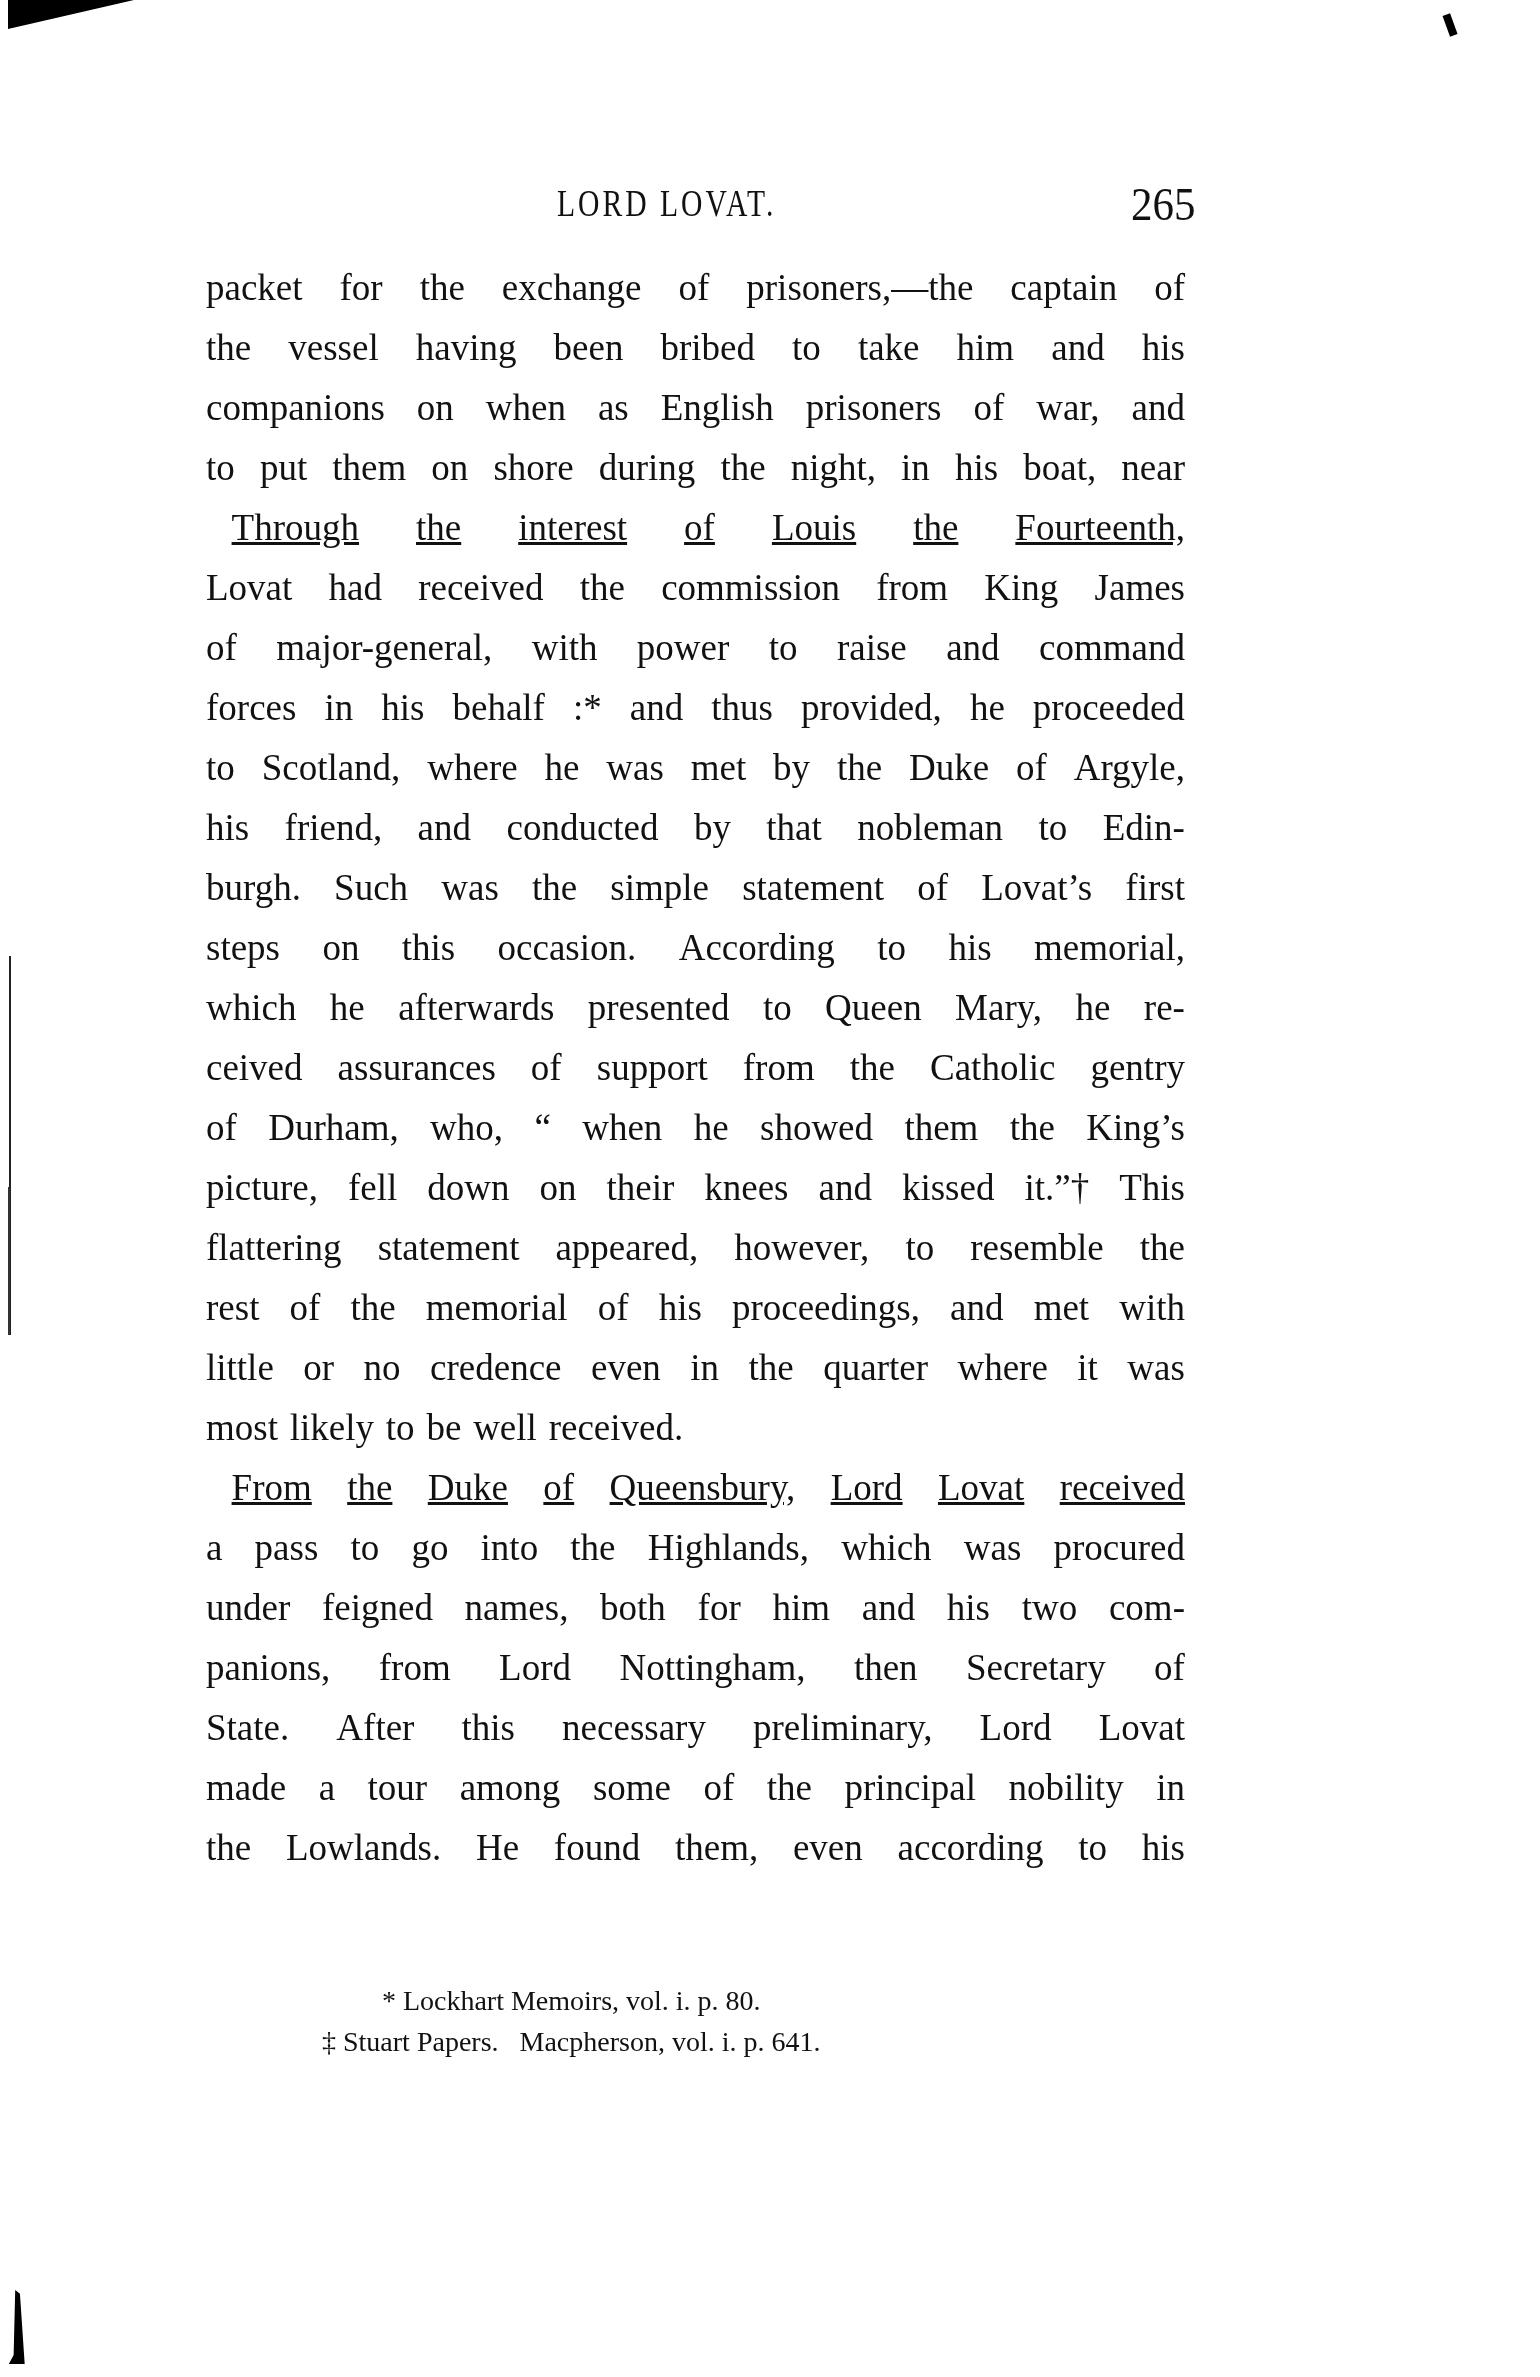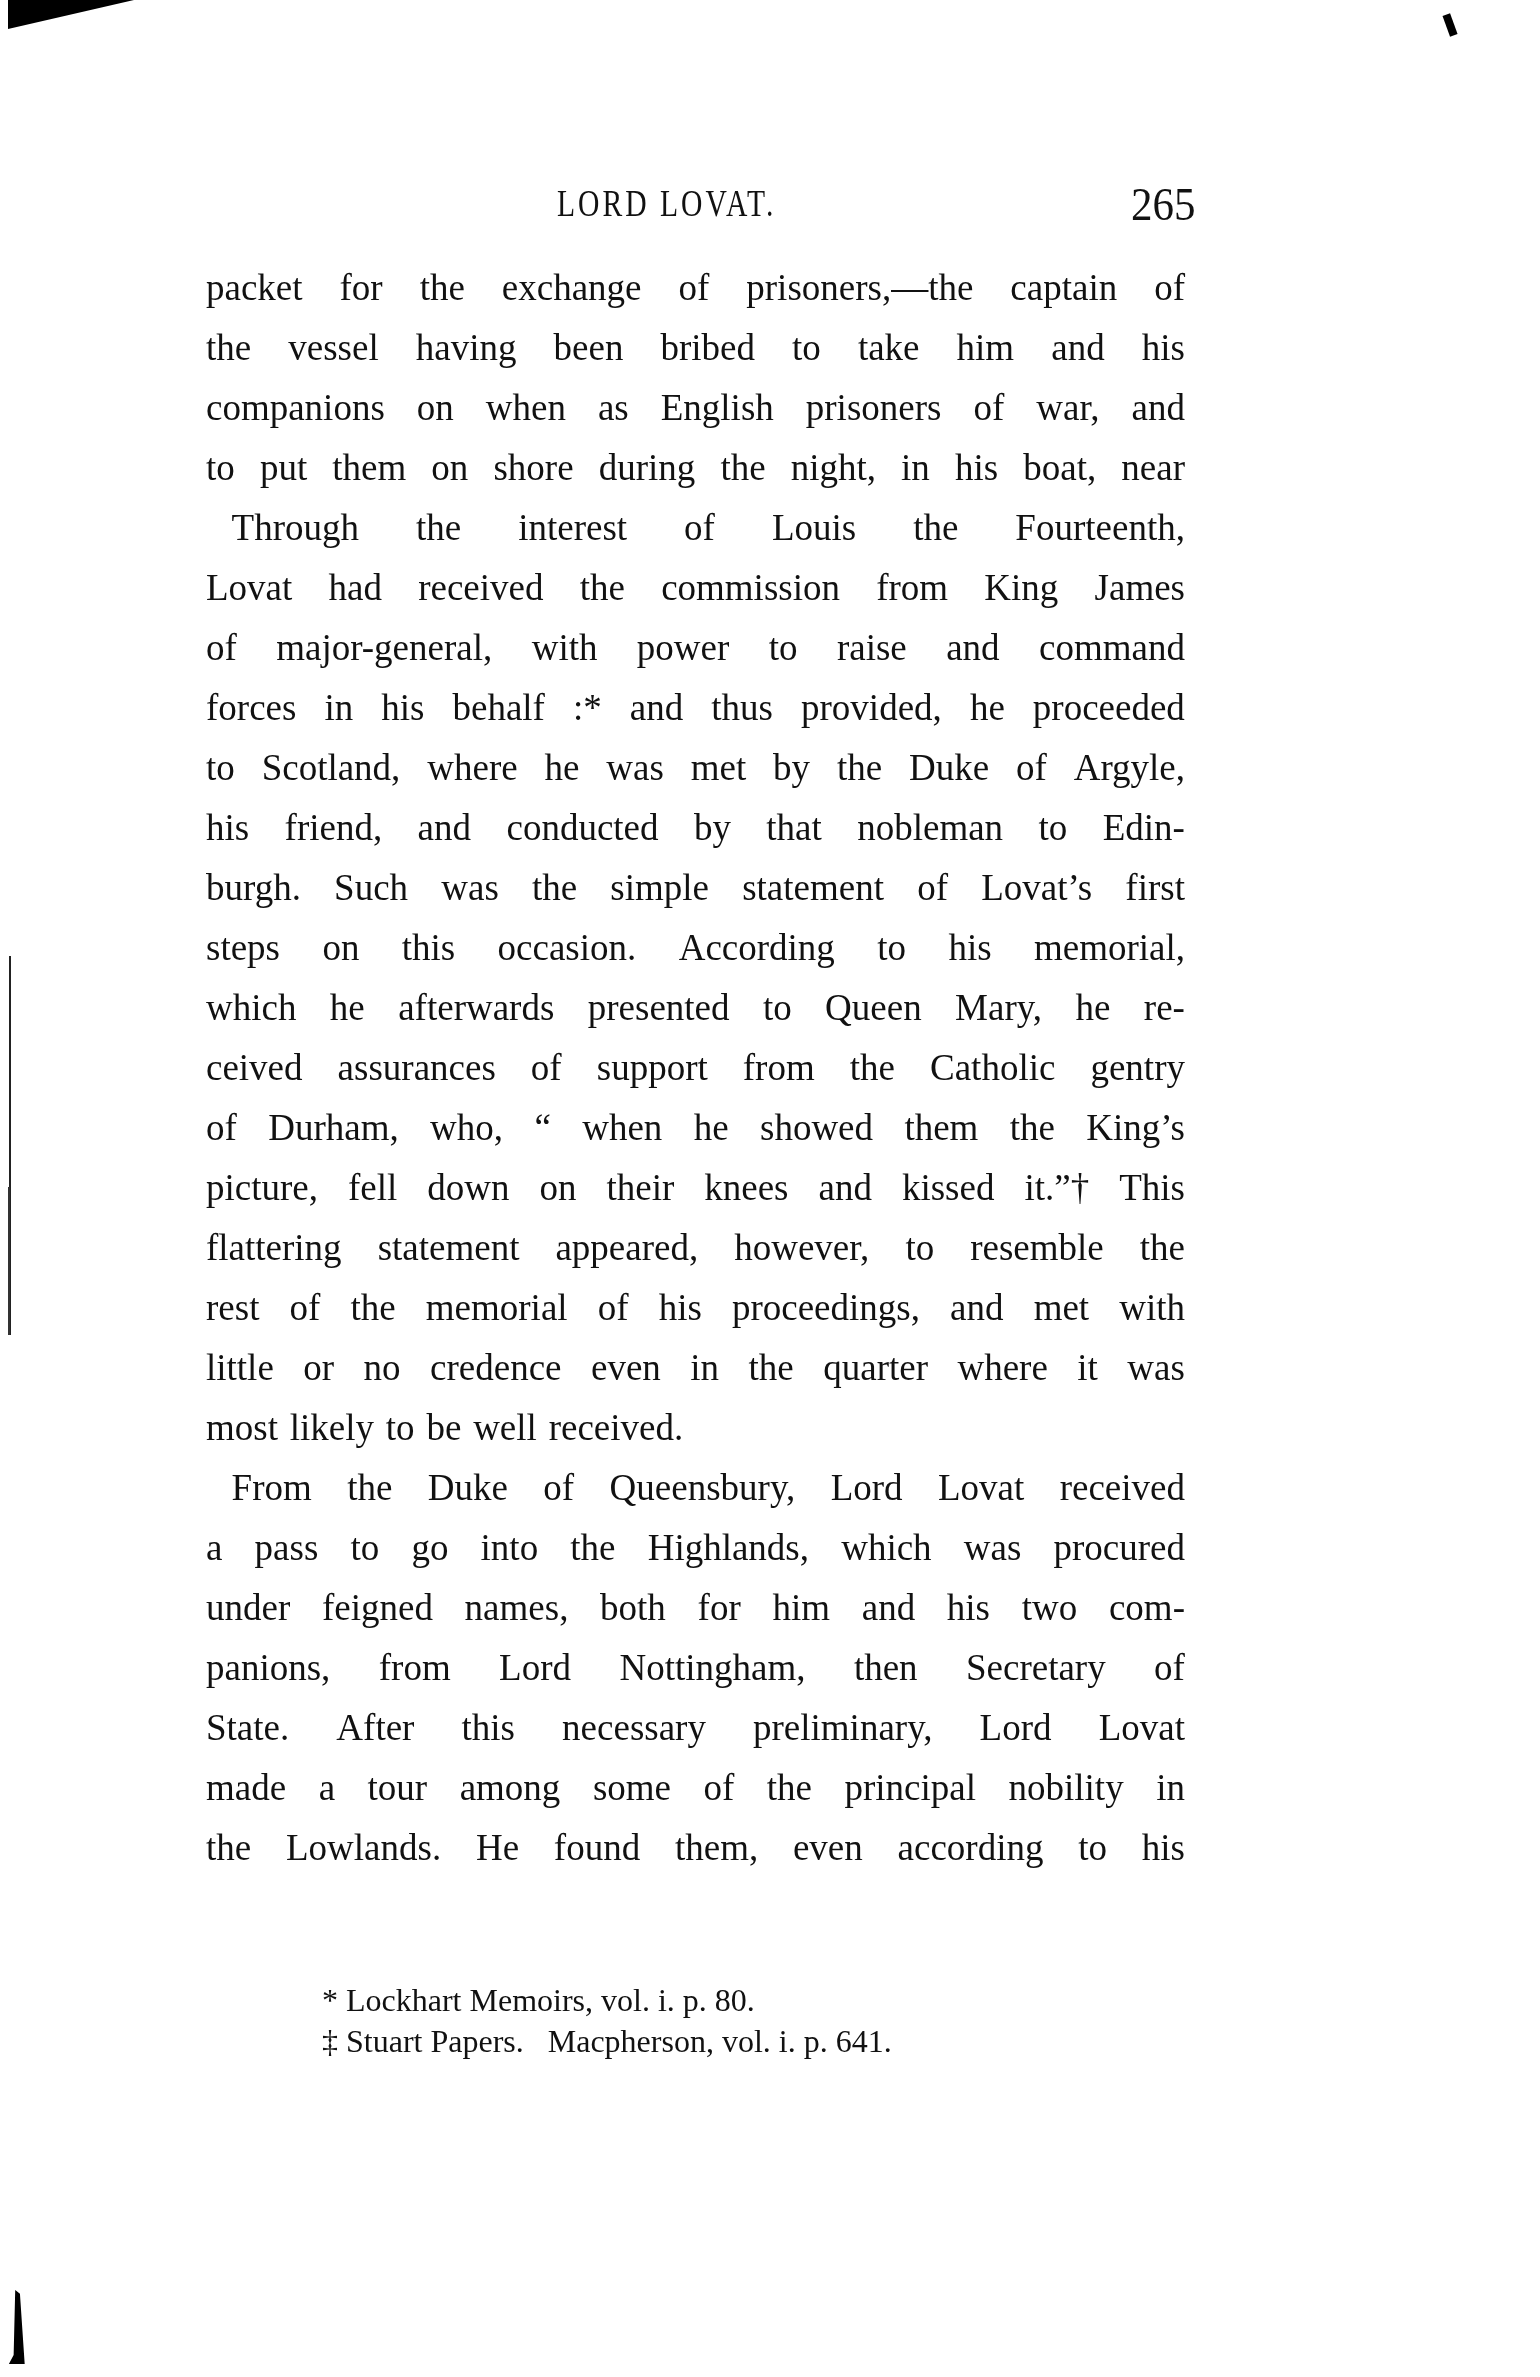--- a/index.html
+++ b/index.html
@@ -21,24 +21,24 @@
     .body-text {
       position: absolute; left: 206px; top: 258px; width: 979px;
     }
     .line {
       height: 60px; line-height: 60px; font-size: 37px;
       text-align: justify; text-align-last: justify; white-space: nowrap;
       display: flex; justify-content: space-between;
     }
     .line.last { justify-content: flex-start; }
     .line.last span.w { margin-right: 11.8px; }
-    .line.indent { padding-left: 25.6px; }
+    .line.indent { padding-left: 25.6px; text-decoration: underline; }
     .line span.w { display: inline-block; }
     .footnotes { position: absolute; left: 322px; top: 1980px; }
-    .fn { font-size: 32px; line-height: 41px; white-space: pre; }
+    .fn { font-size: 28px; line-height: 41px; white-space: pre; text-align: center; }
     .scan-corner {
       position: absolute; left: 7.9px; top: 0; width: 0; height: 0;
       border-top: 29.6px solid #000; border-right: 126px solid transparent;
     }
     .scan-mark-tr {
       position: absolute; left: 1446px; top: 13.8px; width: 7.9px; height: 21.7px;
       background: #000; transform: rotate(-20deg);
     }
     .margin-rule {
       position: absolute; left: 8.9px; top: 956px; width: 2px; height: 379px; background: #222;

